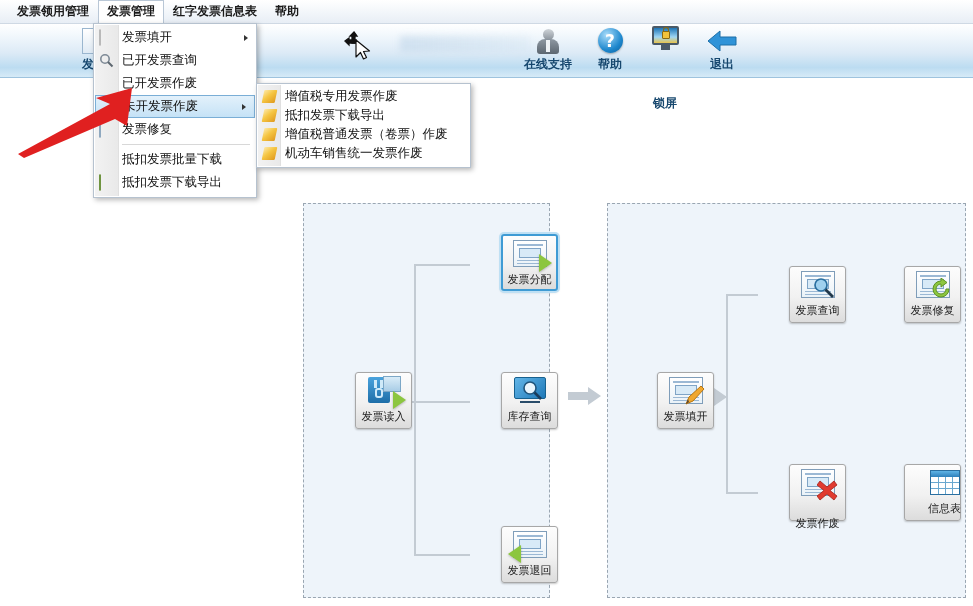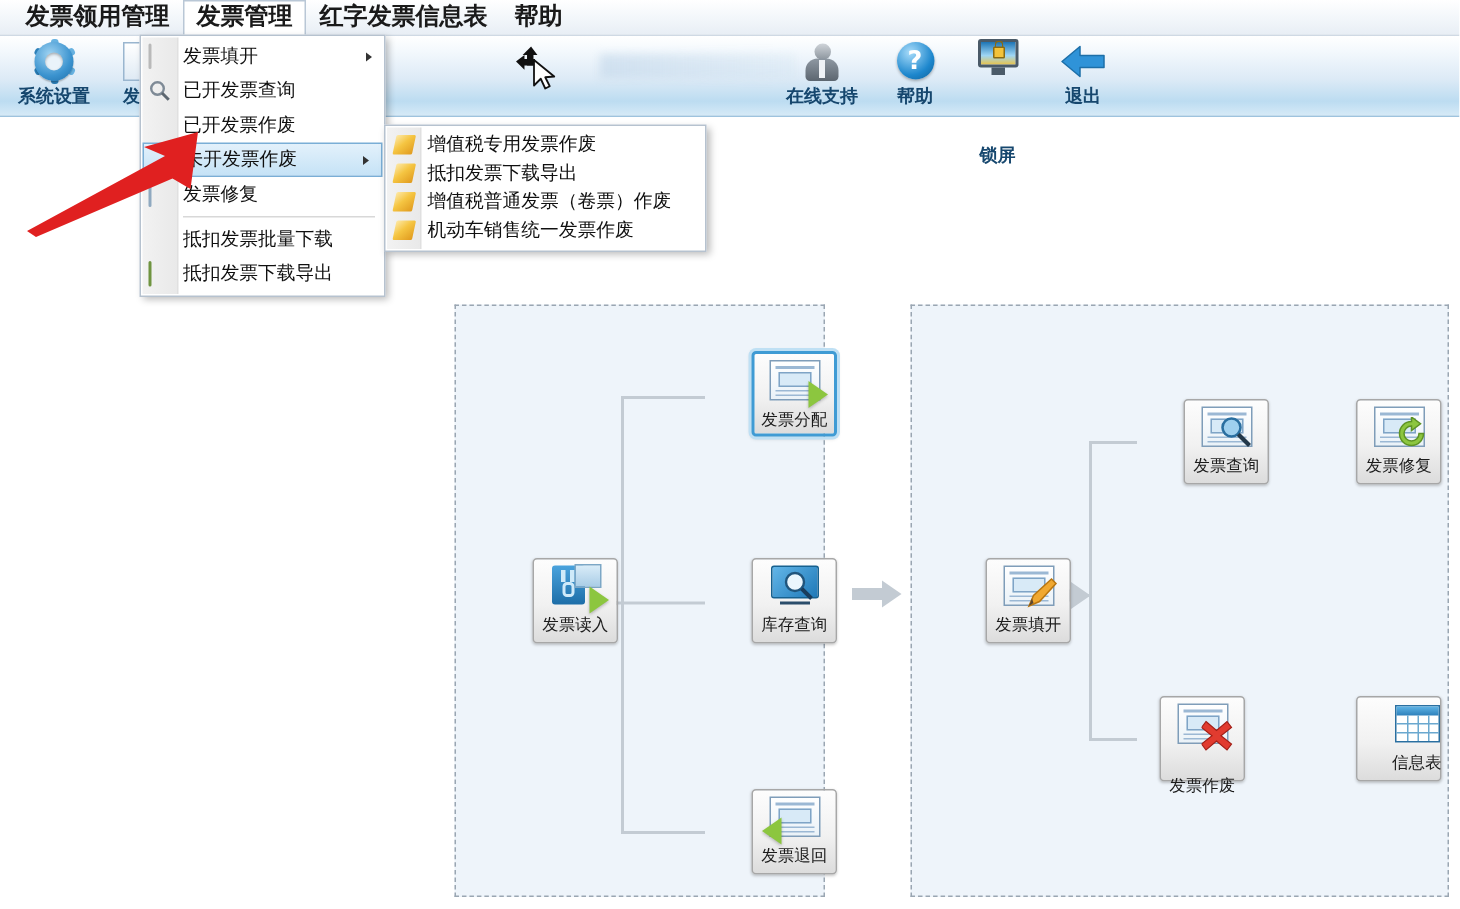--- a/index.html
+++ b/index.html
@@ -20,21 +20,21 @@
   .menubar {
     position: absolute; left: 0; top: 0;
     width: 973px; height: 24px;
     background: linear-gradient(to bottom, #ffffff 0%, #f2f6fa 55%, #e8eef5 100%);
     border-bottom: 1px solid #cfd9e4;
     display: flex; align-items: center;
     padding-left: 8px;
     z-index: 40;
   }
   .menu-item {
-    font-size: 16px; color: #1a1a1a; font-weight: bold;
+    font-size: 12px; color: #1a1a1a; font-weight: bold;
     padding: 3px 9px 4px 9px;
     line-height: 16px;
     white-space: nowrap;
     cursor: default;
   }
   .menu-item.open {
     background: #ffffff;
     border: 1px solid #b9c7d6;
     border-bottom: 1px solid #ffffff;
     padding: 2px 8px 4px 8px;
@@ -318,32 +318,20 @@
   <div class="menubar">
     <div class="menu-item">发票领用管理</div>
     <div class="menu-item open">发票管理</div>
     <div class="menu-item">红字发票信息表</div>
     <div class="menu-item">帮助</div>
   </div>
 
   <div class="toolbar">
     <div class="tb-blur"></div>
 
-    <div class="tb-btn" style="left:4px;">
-      <div class="tb-ico">
-        <div class="gear">
-          <div class="tooth"></div>
-            <div class="tooth t2"></div>
-            <div class="tooth t3"></div>
-          <div class="ring"></div>
-            <div class="hole"></div>
-        </div>
-      </div>
-      <div class="tb-label">系统设置</div>
-    </div>
 
     <div class="tb-btn" style="left:62px;">
       <div class="tb-ico">
         <div style="width:24px;height:26px;background:linear-gradient(to bottom,#ffffff,#dfeaf4);border:1px solid #9ab6cf;"></div>
       </div>
       <div class="tb-label">发票</div>
     </div>
 
     <div class="tb-btn" style="left:516px;">
       <div class="tb-ico">
@@ -581,21 +569,21 @@
             <div class="ln l1"></div>
             <div class="ln l2"></div>
           </div>
         <svg style="position:absolute;left:16px;top:8px;" width="23" height="23" viewBox="0 0 23 23">
           <path d="M19,11 A8,8 0 1,1 11,3 L11,0 L17,4.5 L11,9 L11,6 A5,5 0 1,0 16,11 Z" fill="#8cc63f" stroke="#5e9325" stroke-width="1"></path>
         </svg>
       </div>
       <div class="node-label">发票修复</div>
     </div>
 
-    <div class="node" style="left:134px; top:260px;gap:46px;">
+    <div class="node" style="left:150px; top:260px;gap:46px;">
       <div class="node-ico">
         <div class="sheet">
             <div class="box"></div>
             <div class="ln l1"></div>
             <div class="ln l2"></div>
           </div>
         <svg style="position:absolute;left:18px;top:12px;" width="21" height="21" viewBox="0 0 21 21">
           <path d="M3,1 L10,7 L17,1 L20,5 L13,10.5 L20,16 L17,20 L10,14 L3,20 L0,16 L7,10.5 L0,5 Z" fill="#e13b2f" stroke="#a31f17" stroke-width="0.8"></path>
         </svg>
       </div>

